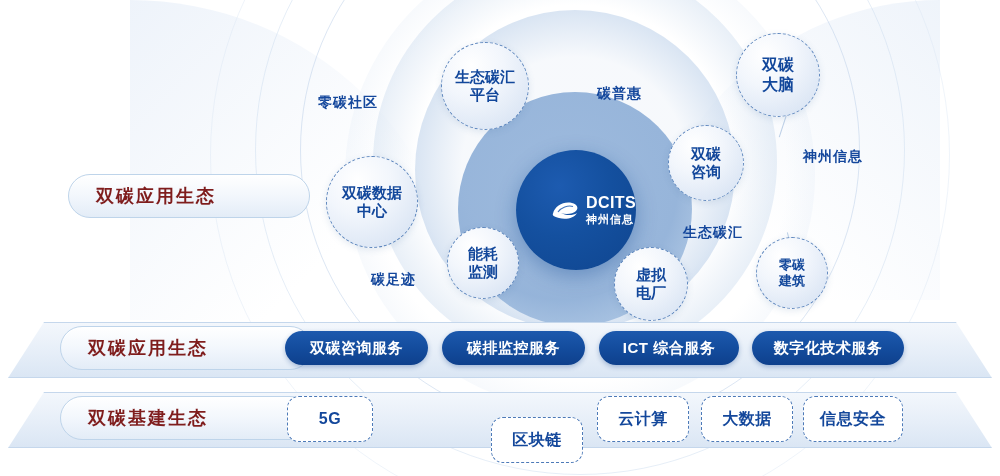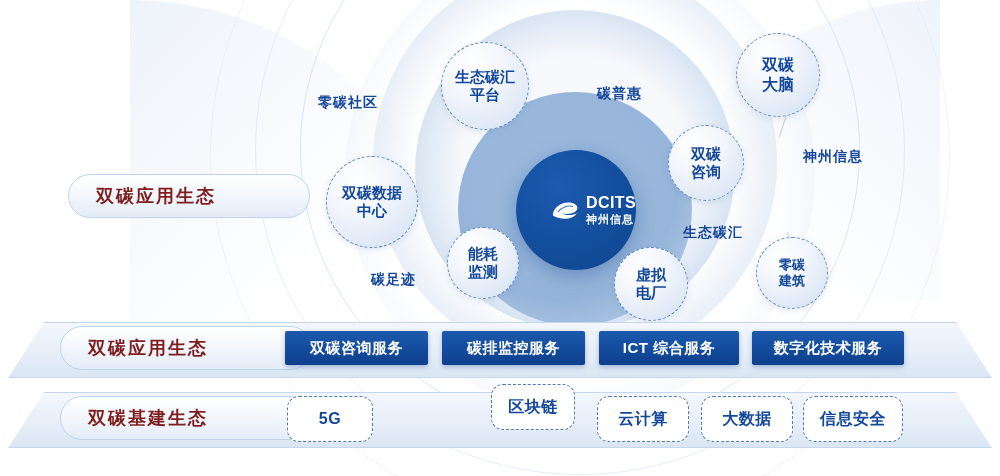--- a/index.html
+++ b/index.html
@@ -135,21 +135,21 @@
     height: 44px;
     border-radius: 22px;
     background: linear-gradient(180deg, #ffffff 0%, #f1f6fc 55%, #e3ecf7 100%);
     border: 1px solid #bed4ea;
     box-shadow: inset 0 1px 0 #ffffff;
   }
 
   .svc-btn {
     position: absolute;
     height: 34px;
-    border-radius: 2px;
+    border-radius: 17px;
     background: linear-gradient(180deg, #1c59ad 0%, #134b9c 55%, #0e408c 100%);
     color: #ffffff;
     font-size: 15px;
     font-weight: bold;
     letter-spacing: 0.5px;
     display: flex; align-items: center; justify-content: center;
     box-shadow: 0 2px 5px rgba(14,64,140,0.3);
     white-space: nowrap;
   }
 
@@ -270,18 +270,18 @@
   <div class="svc-btn" style="left:285px; top:331px; width:143px;">双碳咨询服务</div>
   <div class="svc-btn" style="left:442px; top:331px; width:143px;">碳排监控服务</div>
   <div class="svc-btn" style="left:752px; top:331px; width:152px;">数字化技术服务</div>
   <div class="svc-btn" style="left:599px; top:331px; width:140px;">ICT 综合服务</div>
 
   <div class="slab" style="top:392px;"></div>
   <div class="pill-capsule" style="left:60px; top:396px; width:252px;"></div>
   <div class="row-label" style="left:60px; top:396px; width:252px;">双碳基建生态</div>
 
   <div class="infra-btn" style="left:287px; top:396px; width:86px;">5G</div>
-  <div class="infra-btn" style="left:491px; top:384px; width:84px;">区块链</div>
+  <div class="infra-btn" style="left:491px; top:417px; width:92px;">区块链</div>
   <div class="infra-btn" style="left:597px; top:396px; width:92px;">云计算</div>
   <div class="infra-btn" style="left:701px; top:396px; width:92px;">大数据</div>
   <div class="infra-btn" style="left:803px; top:396px; width:100px;">信息安全</div>
 
 </div>
 
 </body></html>

